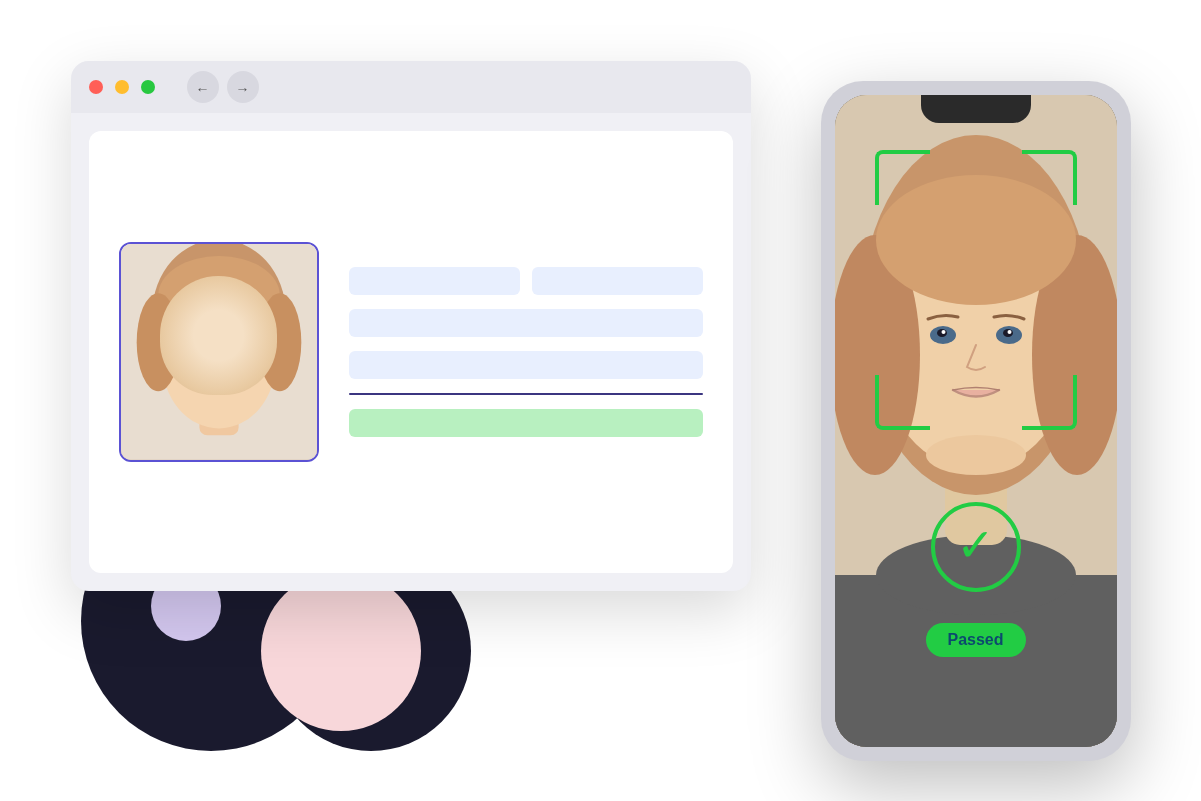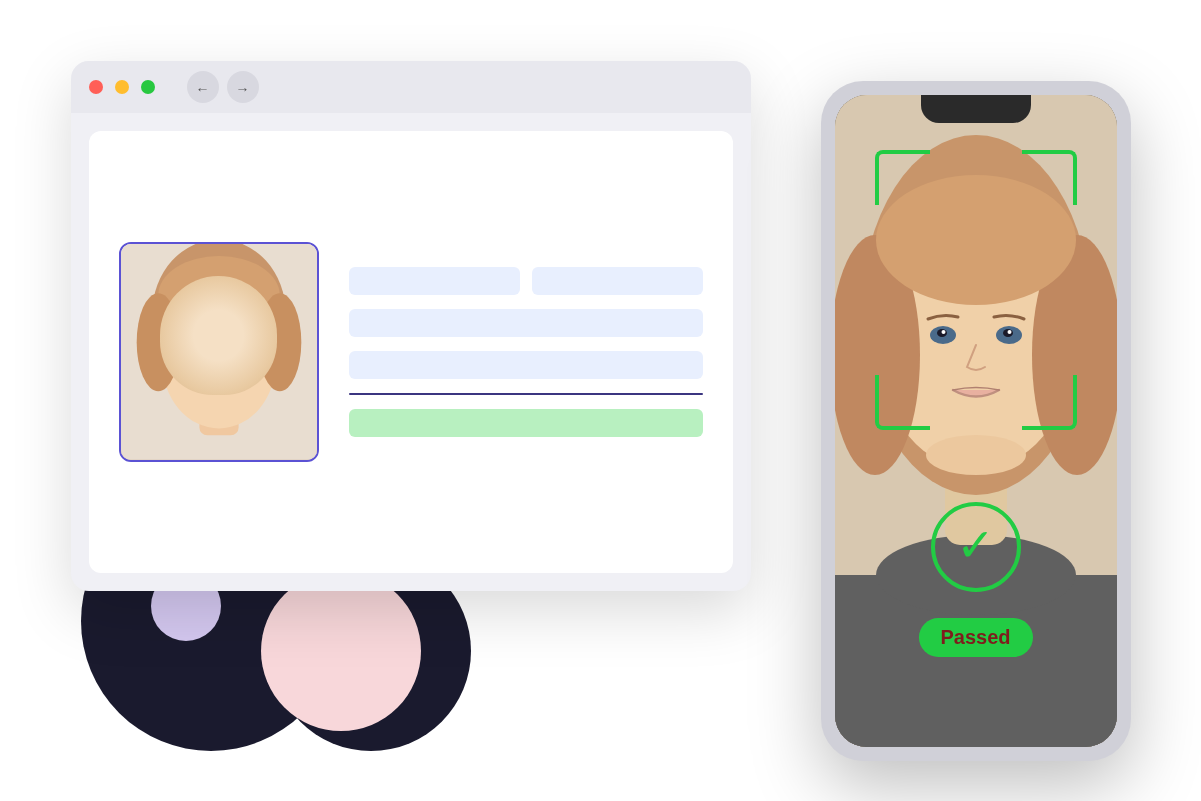--- a/index.html
+++ b/index.html
@@ -323,22 +323,22 @@
       margin-top: -4px;
     }
 
     
     .passed-badge {
       position: absolute;
       bottom: 90px;
       left: 50%;
       transform: translateX(-50%);
       background: #22cc44;
-      color: #7f1d1d;
-      font-size: 20px;
+      color: #0c4a6e;
+      font-size: 16px;
       font-weight: 600;
       padding: 8px 22px;
       border-radius: 20px;
       z-index: 10;
       white-space: nowrap;
     }
   </style>
 </head>
 <body>
 

